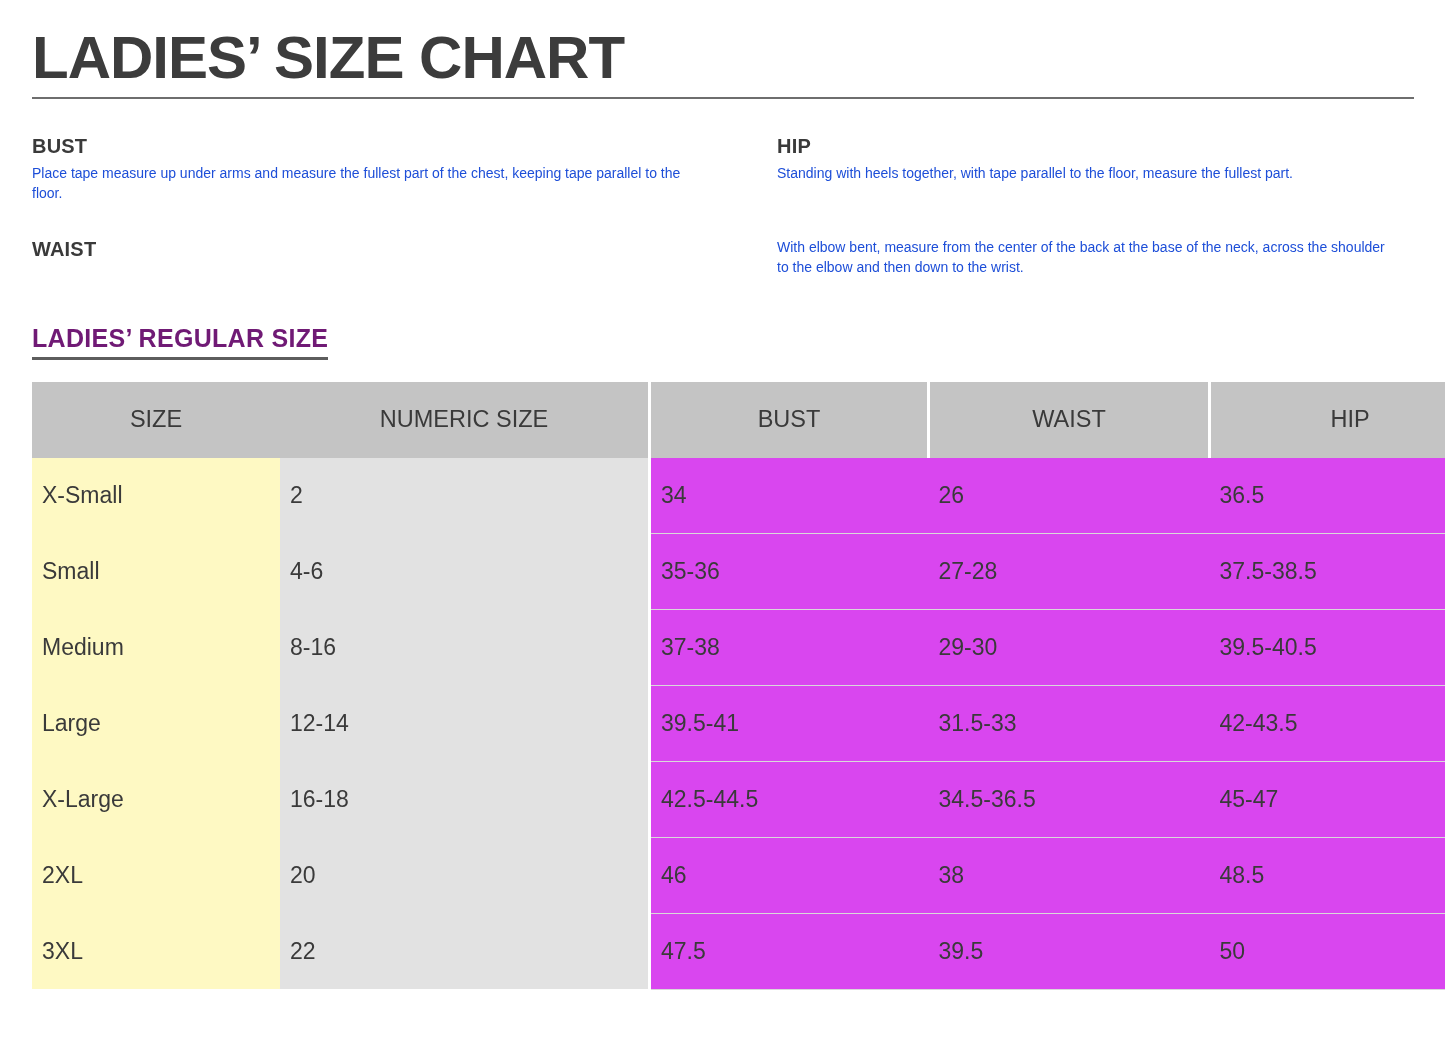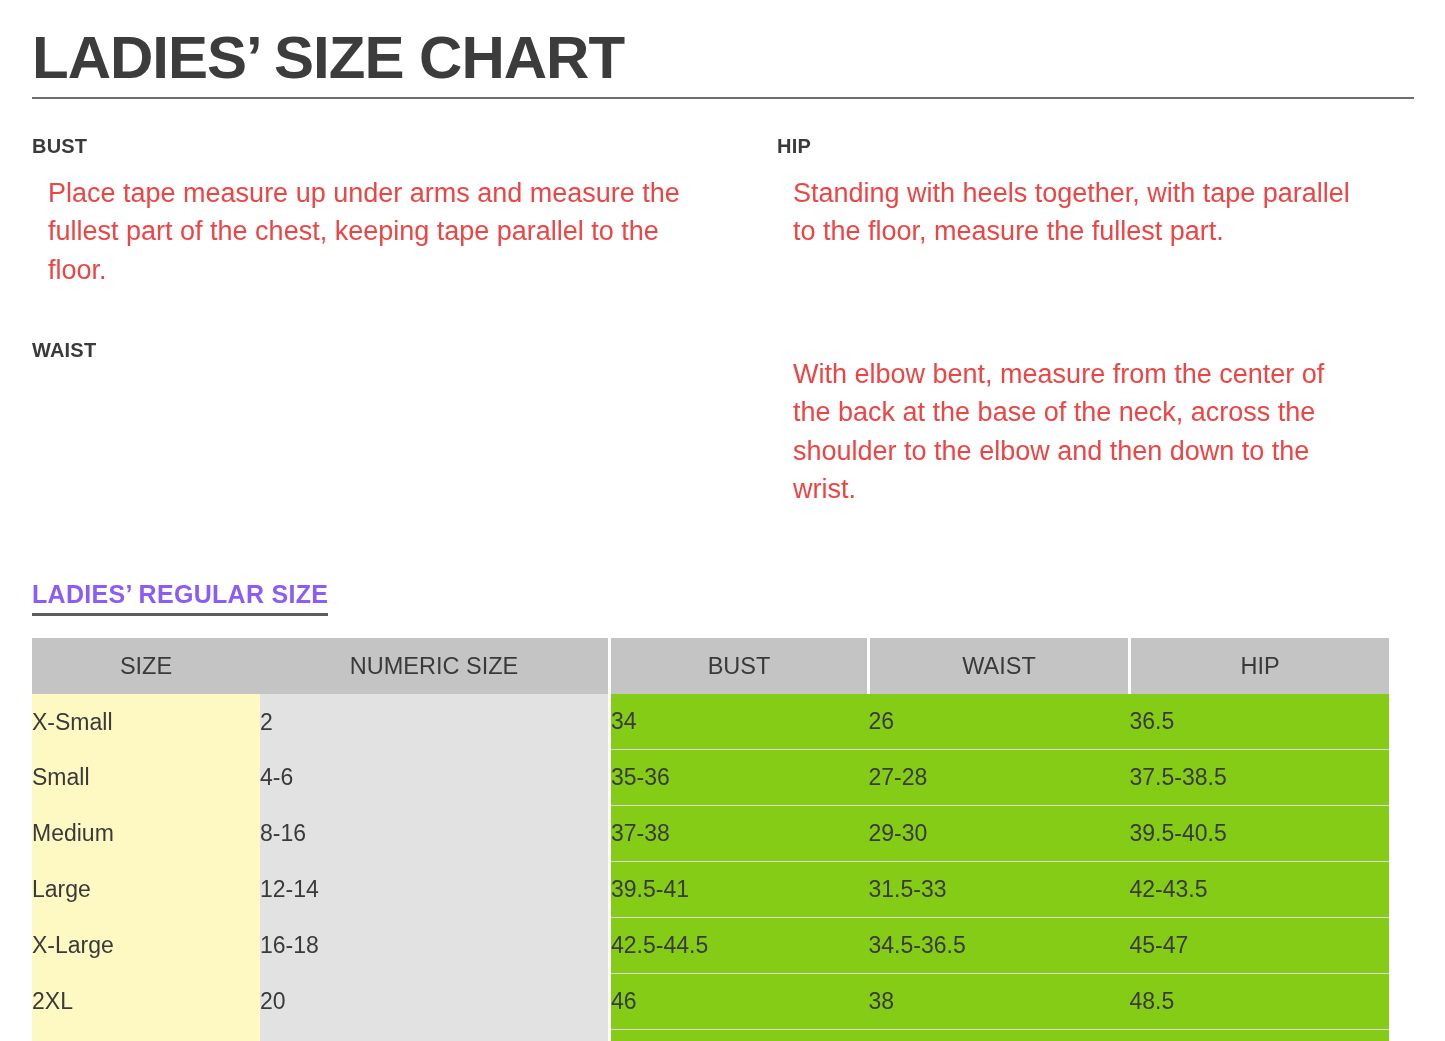--- a/index.html
+++ b/index.html
@@ -49,56 +49,56 @@
     margin-bottom: 34px;
   }
   .instr-heading {
     font-size: 20px;
     font-weight: bold;
     color: #3a3a3a;
     margin: 0 0 6px 0;
     letter-spacing: 0.2px;
   }
   .instr-text {
-    font-size: 27px;
+    font-size: 14px;
     line-height: 1.42;
-    color: #ef4444;
-    margin: 16px;
+    color: #1d4ed8;
+    margin: 0;
     max-width: 660px;
   }
   .instr-block.right .instr-text {
     max-width: 660px;
   }
 
   
   .section-head {
     display: inline-block;
     font-size: 25px;
     font-weight: bold;
-    color: #8b5cf6;
+    color: #701a75;
     letter-spacing: 0.3px;
-    margin: 22px 0 0 0;
+    margin: 12px 0 0 0;
     padding-bottom: 4px;
     border-bottom: 3px solid #5d5d5d;
   }
 
   
   table.size-table {
     border-collapse: collapse;
     width: 1348px;
     margin-top: 22px;
     table-layout: fixed;
   }
   table.size-table th,
   table.size-table td {
     font-weight: normal;
     font-size: 23px;
     color: #3a3a3a;
     height: 55px;
-    padding: 0;
+    padding: 10px;
   }
   table.size-table th {
     background: #c4c4c4;
     font-size: 23.5px;
     height: 56px;
   }
   th.col-size   { width: 228px; }
   th.col-numeric{ width: 348px; }
   th.col-bust   { width: 256px; }
   th.col-waist  { width: 258px; }
@@ -110,21 +110,21 @@
     border-left: 3px solid #ffffff;
   }
 
   td.cell-size {
     background: #fef9c3;
   }
   td.cell-numeric {
     background: #e2e2e2;
   }
   td.cell-meas {
-    background: #84cc16;
+    background: #d946ef;
     border-bottom: 1px solid #d9d9d9;
   }
   tr.row:last-child td.cell-meas {
     border-bottom: 1px solid #d9d9d9;
   }
   td.cell-bust { border-left: 3px solid #ffffff; }
 </style>
 </head>
 <body>
 

